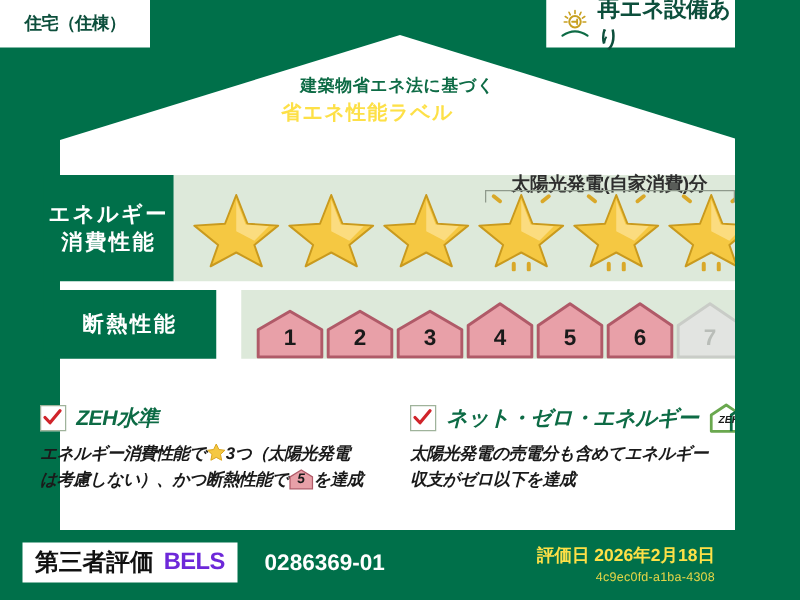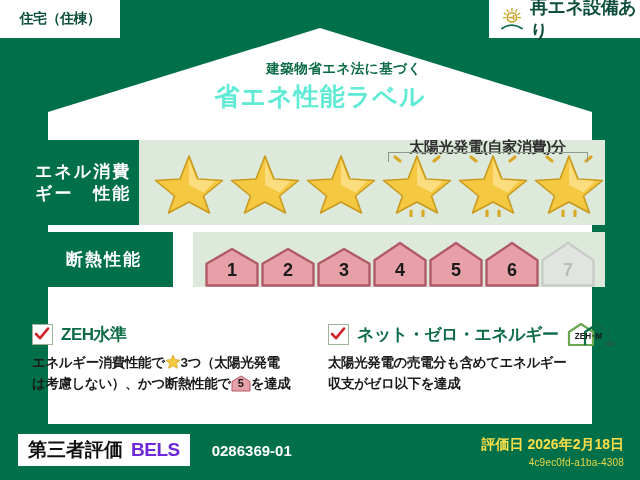--- a/index.html
+++ b/index.html
@@ -2,21 +2,21 @@
 <html><head>
 <meta charset="utf-8">
 <style>
   html,body{margin:0;padding:0;}
   body{
     width:640px;height:480px;overflow:hidden;
     font-family:"Liberation Sans","DejaVu Sans",sans-serif;
     background:#00704a;
   }
   .label-root{
-    position:relative;width:640px;height:480px;
+    position:relative;width:588px;height:480px;
     background:#00704a;
     overflow:hidden;
   }
 
   
   .house-body{
     position:absolute;left:48px;top:28px;width:544px;height:396px;
     background:#ffffff;
     clip-path:polygon(0 84px, 272px 0, 544px 84px, 544px 396px, 0 396px);
   }
@@ -36,31 +36,31 @@
   .tab-right .txt{font-size:18px;font-weight:bold;color:#0d4f3c;letter-spacing:-0.5px;}
   .sun-ico{width:26px;height:24px;flex:0 0 26px;}
 
   
   .title-sub{
     position:absolute;left:0;right:0;top:60px;text-align:center;
     font-size:13.5px;font-weight:bold;color:#0d6b45;letter-spacing:0.5px;padding-left:48px;
   }
   .title-main{
     position:absolute;left:0;right:0;top:80px;text-align:center;
-    font-size:25px;font-weight:bold;color:#5eead4;letter-spacing:1px;
+    font-size:16px;font-weight:bold;color:#fde047;letter-spacing:1px;
   }
 
   
   .row{position:absolute;display:flex;align-items:stretch;}
   .row-ene{left:35px;top:140px;width:570px;height:85px;}
   .row-ins{left:35px;top:232px;width:570px;height:55px;gap:20px;}
 
   .row-key{
     width:138px;background:#00704a;color:#fff;
-    display:flex;flex-direction:row;align-items:center;justify-content:center;
+    display:flex;flex-direction:column;align-items:center;justify-content:center;
     font-weight:bold;letter-spacing:2px;line-height:1.25;
   }
   .row-ene .row-key{font-size:17px;}
   .row-ins .row-key{font-size:17px;}
   .row-val{
     flex:1;background:#dde9da;position:relative;
     display:flex;align-items:center;
   }
 
   
@@ -85,21 +85,21 @@
     justify-content:center;
   }
   .grade .gsvg{display:block;}
   .grade .gnum{
     position:absolute;left:0;right:0;bottom:6px;text-align:center;
     font-size:18px;font-weight:bold;color:#1a1a1a;
   }
   .grade.off .gnum{color:#b9bdb8;}
 
   
-  .zeh{position:absolute;top:322px;width:282px;}
+  .zeh{position:absolute;top:322px;width:282px;font-style:italic;}
   .zeh-left{left:32px;}
   .zeh-right{left:328px;}
   .zeh-head{display:flex;align-items:center;gap:8px;height:24px;}
   .chk{
     width:19px;height:19px;border:1.6px solid #9fb39b;background:#fff;
     position:relative;flex:0 0 19px;
   }
   .chk svg{position:absolute;left:1px;top:1px;}
   .zeh-title{font-size:17px;font-weight:bold;color:#0d6b45;letter-spacing:-0.5px;white-space:nowrap;}
   .zeh-body{
@@ -118,21 +118,21 @@
 
   
   .footer-left{
     position:absolute;left:18px;bottom:14px;display:flex;align-items:center;gap:22px;
   }
   .bels-box{
     background:#fff;padding:3px 10px;display:flex;align-items:center;gap:8px;
   }
   .bels-jp{font-size:19px;font-weight:bold;color:#111;letter-spacing:0px;}
   .bels-en{font-size:19px;font-weight:bold;color:#6d28d9;letter-spacing:-0.5px;}
-  .bels-no{font-size:15px;font-weight:bold;color:#fff;}
+  .bels-no{font-size:18px;font-weight:bold;color:#fff;}
   .footer-right{
     position:absolute;right:16px;bottom:12px;text-align:right;color:#fde047;
   }
   .fr-date{font-size:14px;font-weight:bold;letter-spacing:0px;}
   .fr-hash{font-size:10px;margin-top:3px;opacity:.9;letter-spacing:0.2px;}
 </style>
 </head>
 <body>
 
 <div class="label-root">

